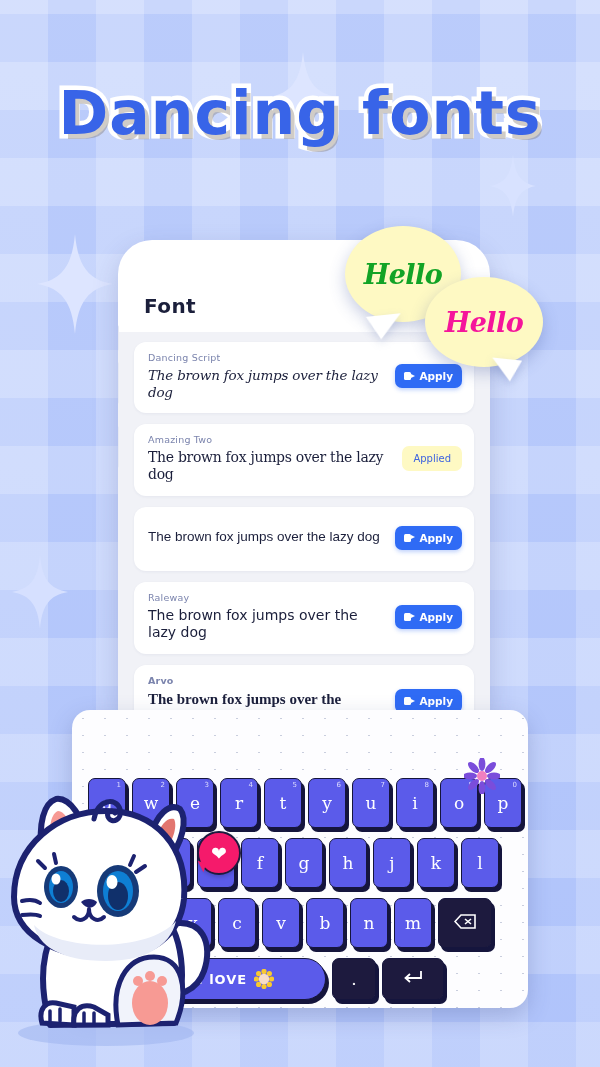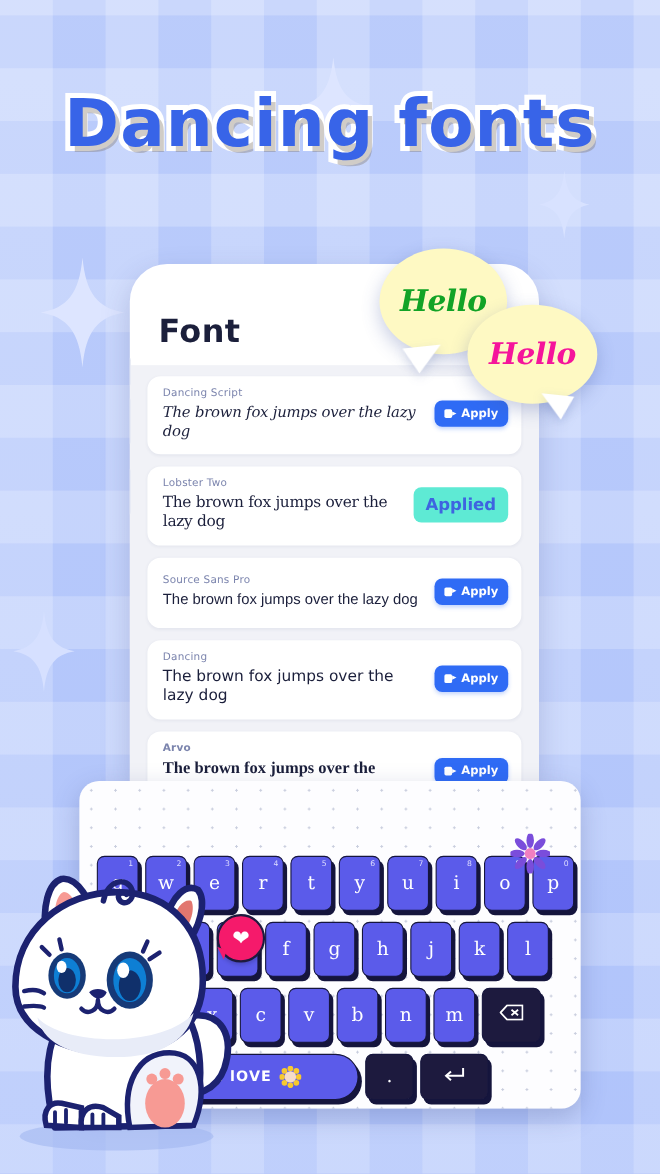--- a/index.html
+++ b/index.html
@@ -47,21 +47,21 @@
     background:#ffffff;
     border-radius:34px 34px 0 0;
     box-shadow:0 10px 26px rgba(60,70,130,.22);
     overflow:hidden;
   }
   #phone .btn-side{position:absolute;left:-4px;width:5px;background:#e7eaf4;border-radius:3px;}
   #phone-head{
     height:78px;display:flex;align-items:flex-end;padding:0 0 14px 26px;
   }
   #phone-head h1{
-    margin:0;font-size:29px;font-weight:bold;color:#1b1f3b;letter-spacing:.4px;
+    margin:0;font-size:20px;font-weight:bold;color:#1b1f3b;letter-spacing:.4px;
     font-family:"DejaVu Sans", sans-serif;
   }
   #font-list{
     background:#f1f2f7;height:392px;padding:10px 16px 0 16px;box-sizing:border-box;
     overflow:hidden;
   }
   .font-card{
     background:#ffffff;border-radius:12px;margin-bottom:11px;
     padding:10px 12px 12px 14px;
     display:flex;align-items:center;justify-content:space-between;gap:8px;
@@ -83,24 +83,23 @@
     background:#2f6bf5;color:#fff;border:none;border-radius:7px;
     font-size:10.5px;font-weight:bold;padding:6px 9px;
     display:flex;align-items:center;gap:4px;white-space:nowrap;cursor:pointer;
     font-family:"DejaVu Sans", sans-serif;
     box-shadow:0 2px 4px rgba(47,107,245,.3);
   }
   .cam-icon{width:11px;height:8px;position:relative;display:inline-block;}
   .cam-icon:before{content:"";position:absolute;left:0;top:0;width:7px;height:8px;background:#fff;border-radius:1.5px;}
   .cam-icon:after{content:"";position:absolute;right:0;top:1.5px;border-top:2.5px solid transparent;border-bottom:2.5px solid transparent;border-left:4px solid #fff;}
   .applied-badge{
-    background:#5eead4;color:#3e64e0;border:none;border-radius:7px;
-    font-size:15px;padding:7px 11px;white-space:nowrap;cursor:default;
+    background:#fef9c3;color:#3e64e0;border:none;border-radius:7px;
+    font-size:10px;padding:7px 11px;white-space:nowrap;cursor:default;
     font-family:"DejaVu Sans", sans-serif;
-    font-weight:bold;
   }
 
   
   .bubble{
     position:absolute;background:#fef9c3;border-radius:50%;
     display:flex;align-items:center;justify-content:center;
     box-shadow:0 6px 16px rgba(70,90,160,.30);
   }
   .bubble .tail{position:absolute;width:0;height:0;}
   #bubble-green{left:345px;top:226px;width:116px;height:96px;}
@@ -234,42 +233,41 @@
         <div class="fc-sample s-dancing">The brown fox jumps over the lazy dog</div>
       </div>
       <button class="apply-btn">
         <span class="cam-icon"></span>
         <span>Apply</span>
       </button>
     </div>
 
     <div class="font-card">
       <div class="fc-left">
-        <div class="fc-name">Lobster Two</div>
+        <div class="fc-name">Amazing Two</div>
         <div class="fc-sample s-lobster">The brown fox jumps over the lazy dog</div>
       </div>
       <button class="applied-badge">
         <span>Applied</span>
       </button>
     </div>
 
     <div class="font-card">
       <div class="fc-left">
-        <div class="fc-name">Source Sans Pro</div>
         <div class="fc-sample s-source">The brown fox jumps over the lazy dog</div>
       </div>
       <button class="apply-btn">
         <span class="cam-icon"></span>
         <span>Apply</span>
       </button>
     </div>
 
     <div class="font-card">
       <div class="fc-left" style="max-width:218px;">
-        <div class="fc-name">Dancing</div>
+        <div class="fc-name">Raleway</div>
         <div class="fc-sample s-raleway">The brown fox jumps over the lazy dog</div>
       </div>
       <button class="apply-btn">
         <span class="cam-icon"></span>
         <span>Apply</span>
       </button>
     </div>
 
     <div class="font-card">
       <div class="fc-left" style="max-width:212px;font-weight:bold;">

